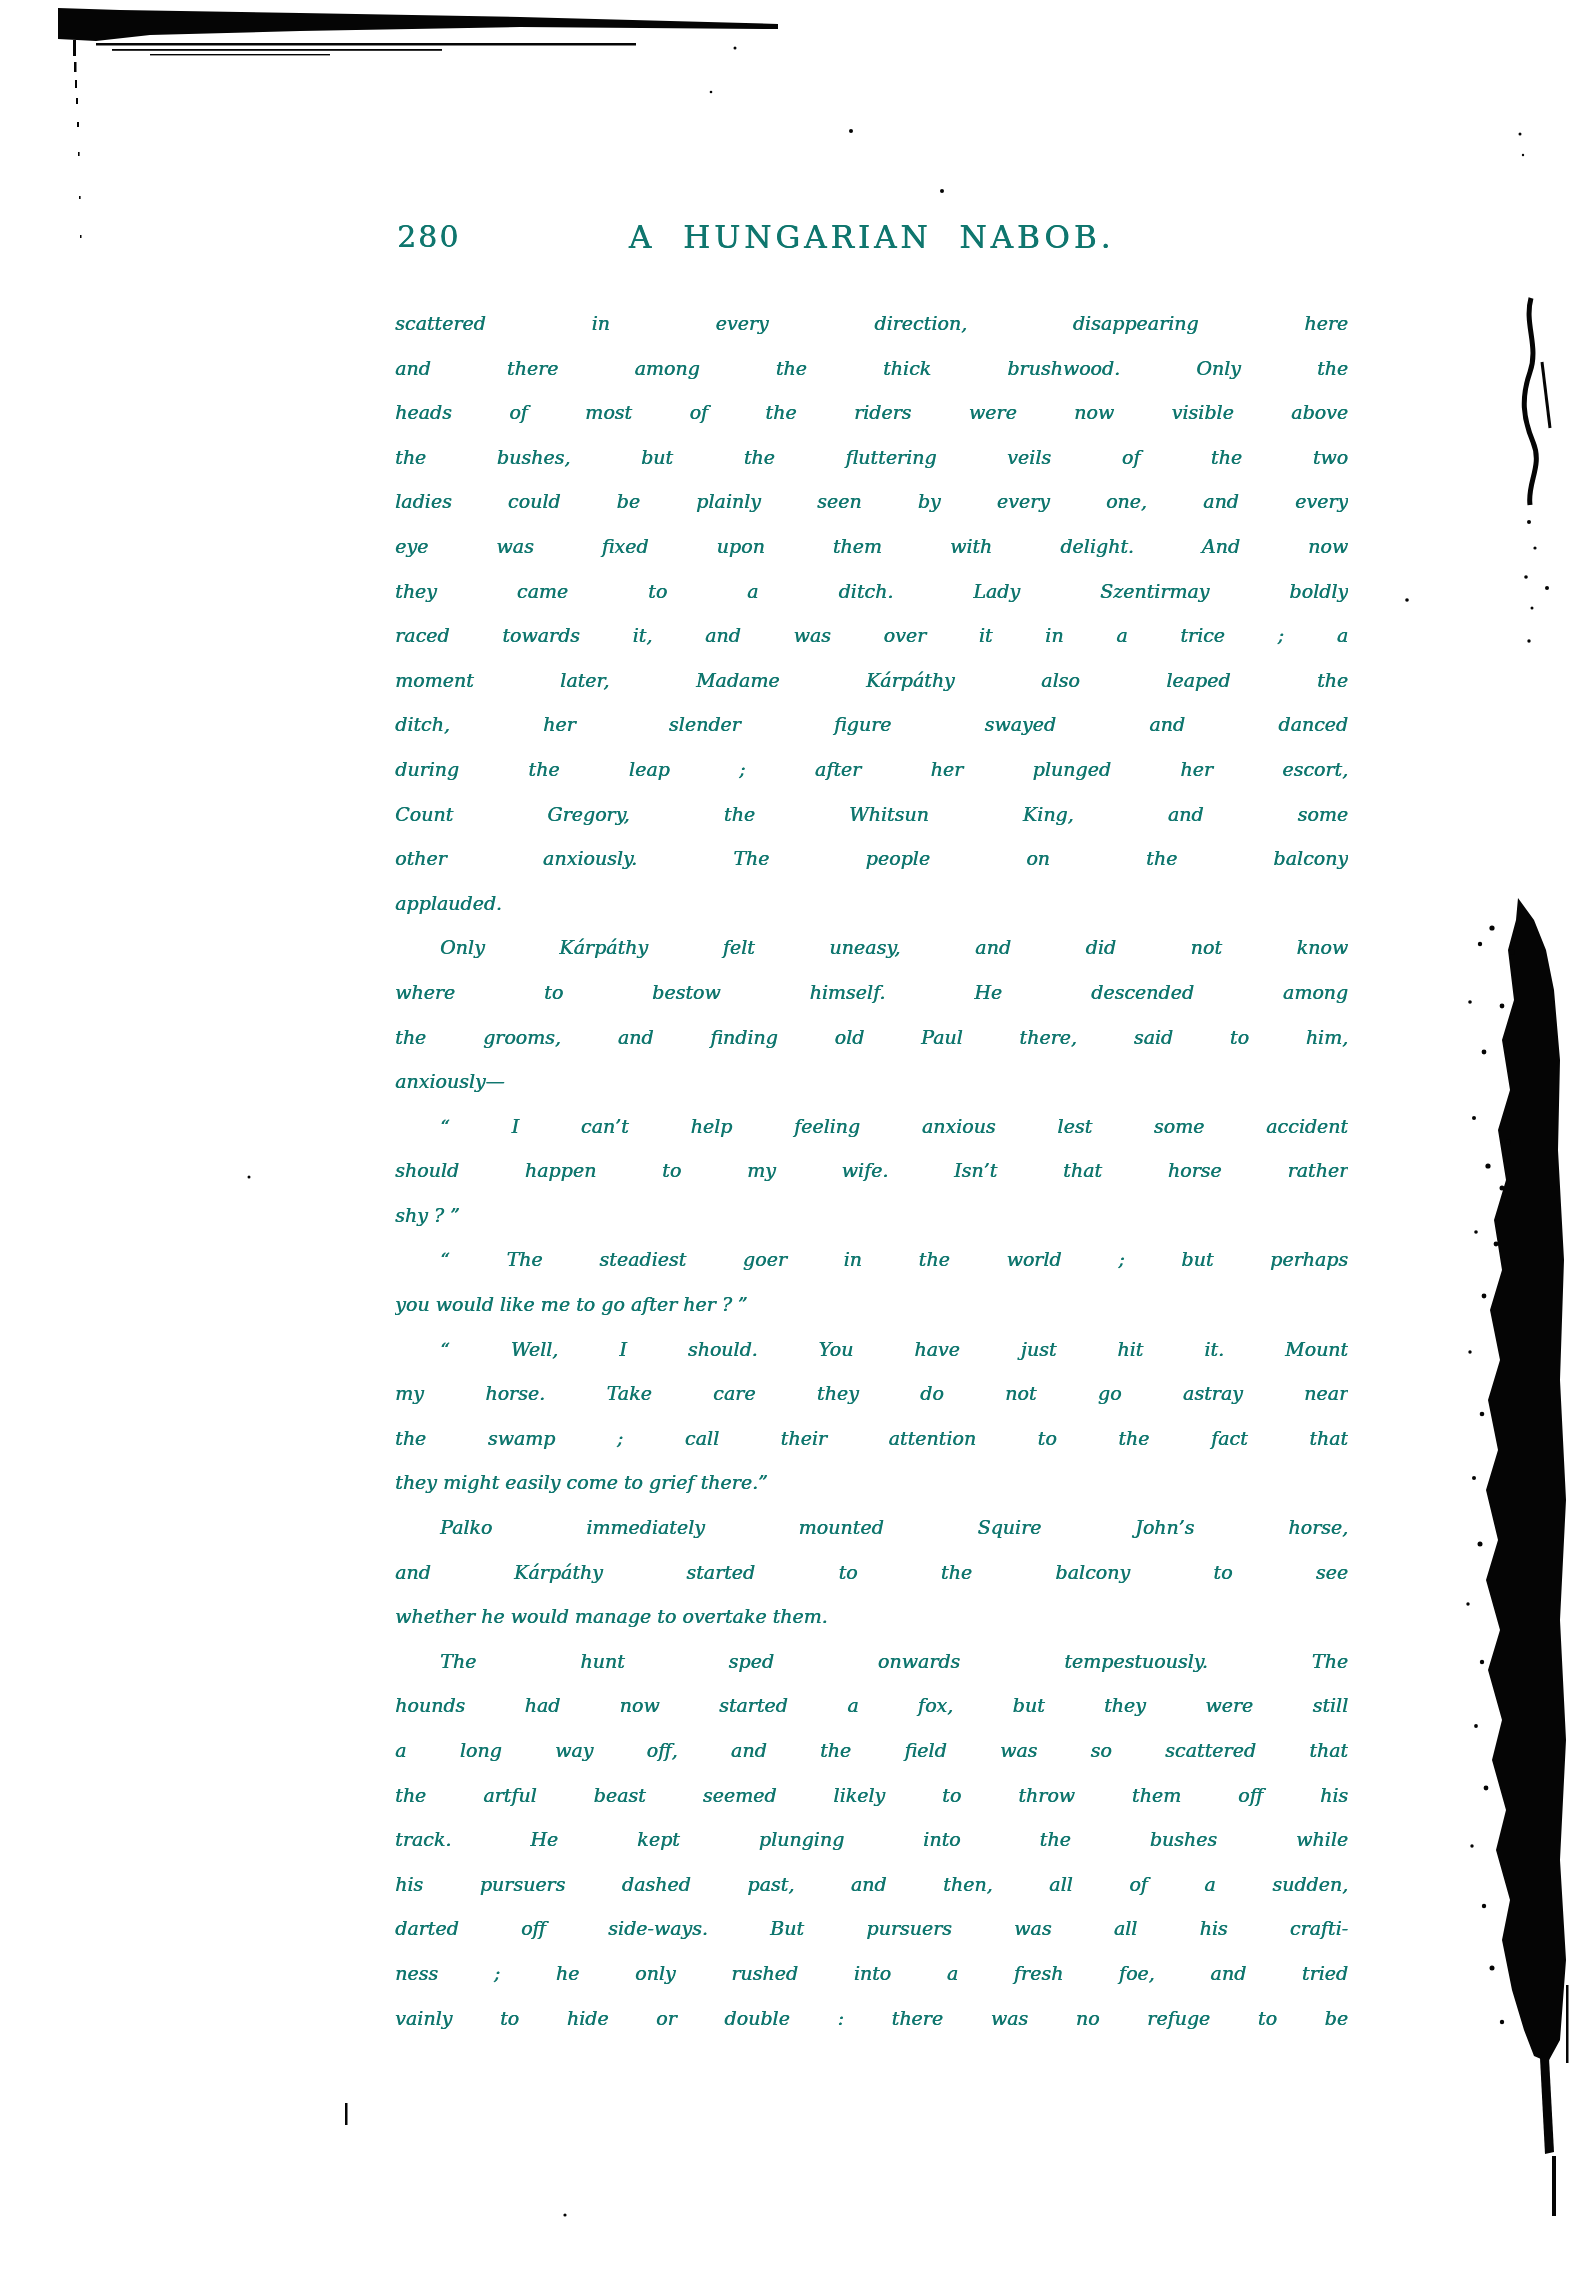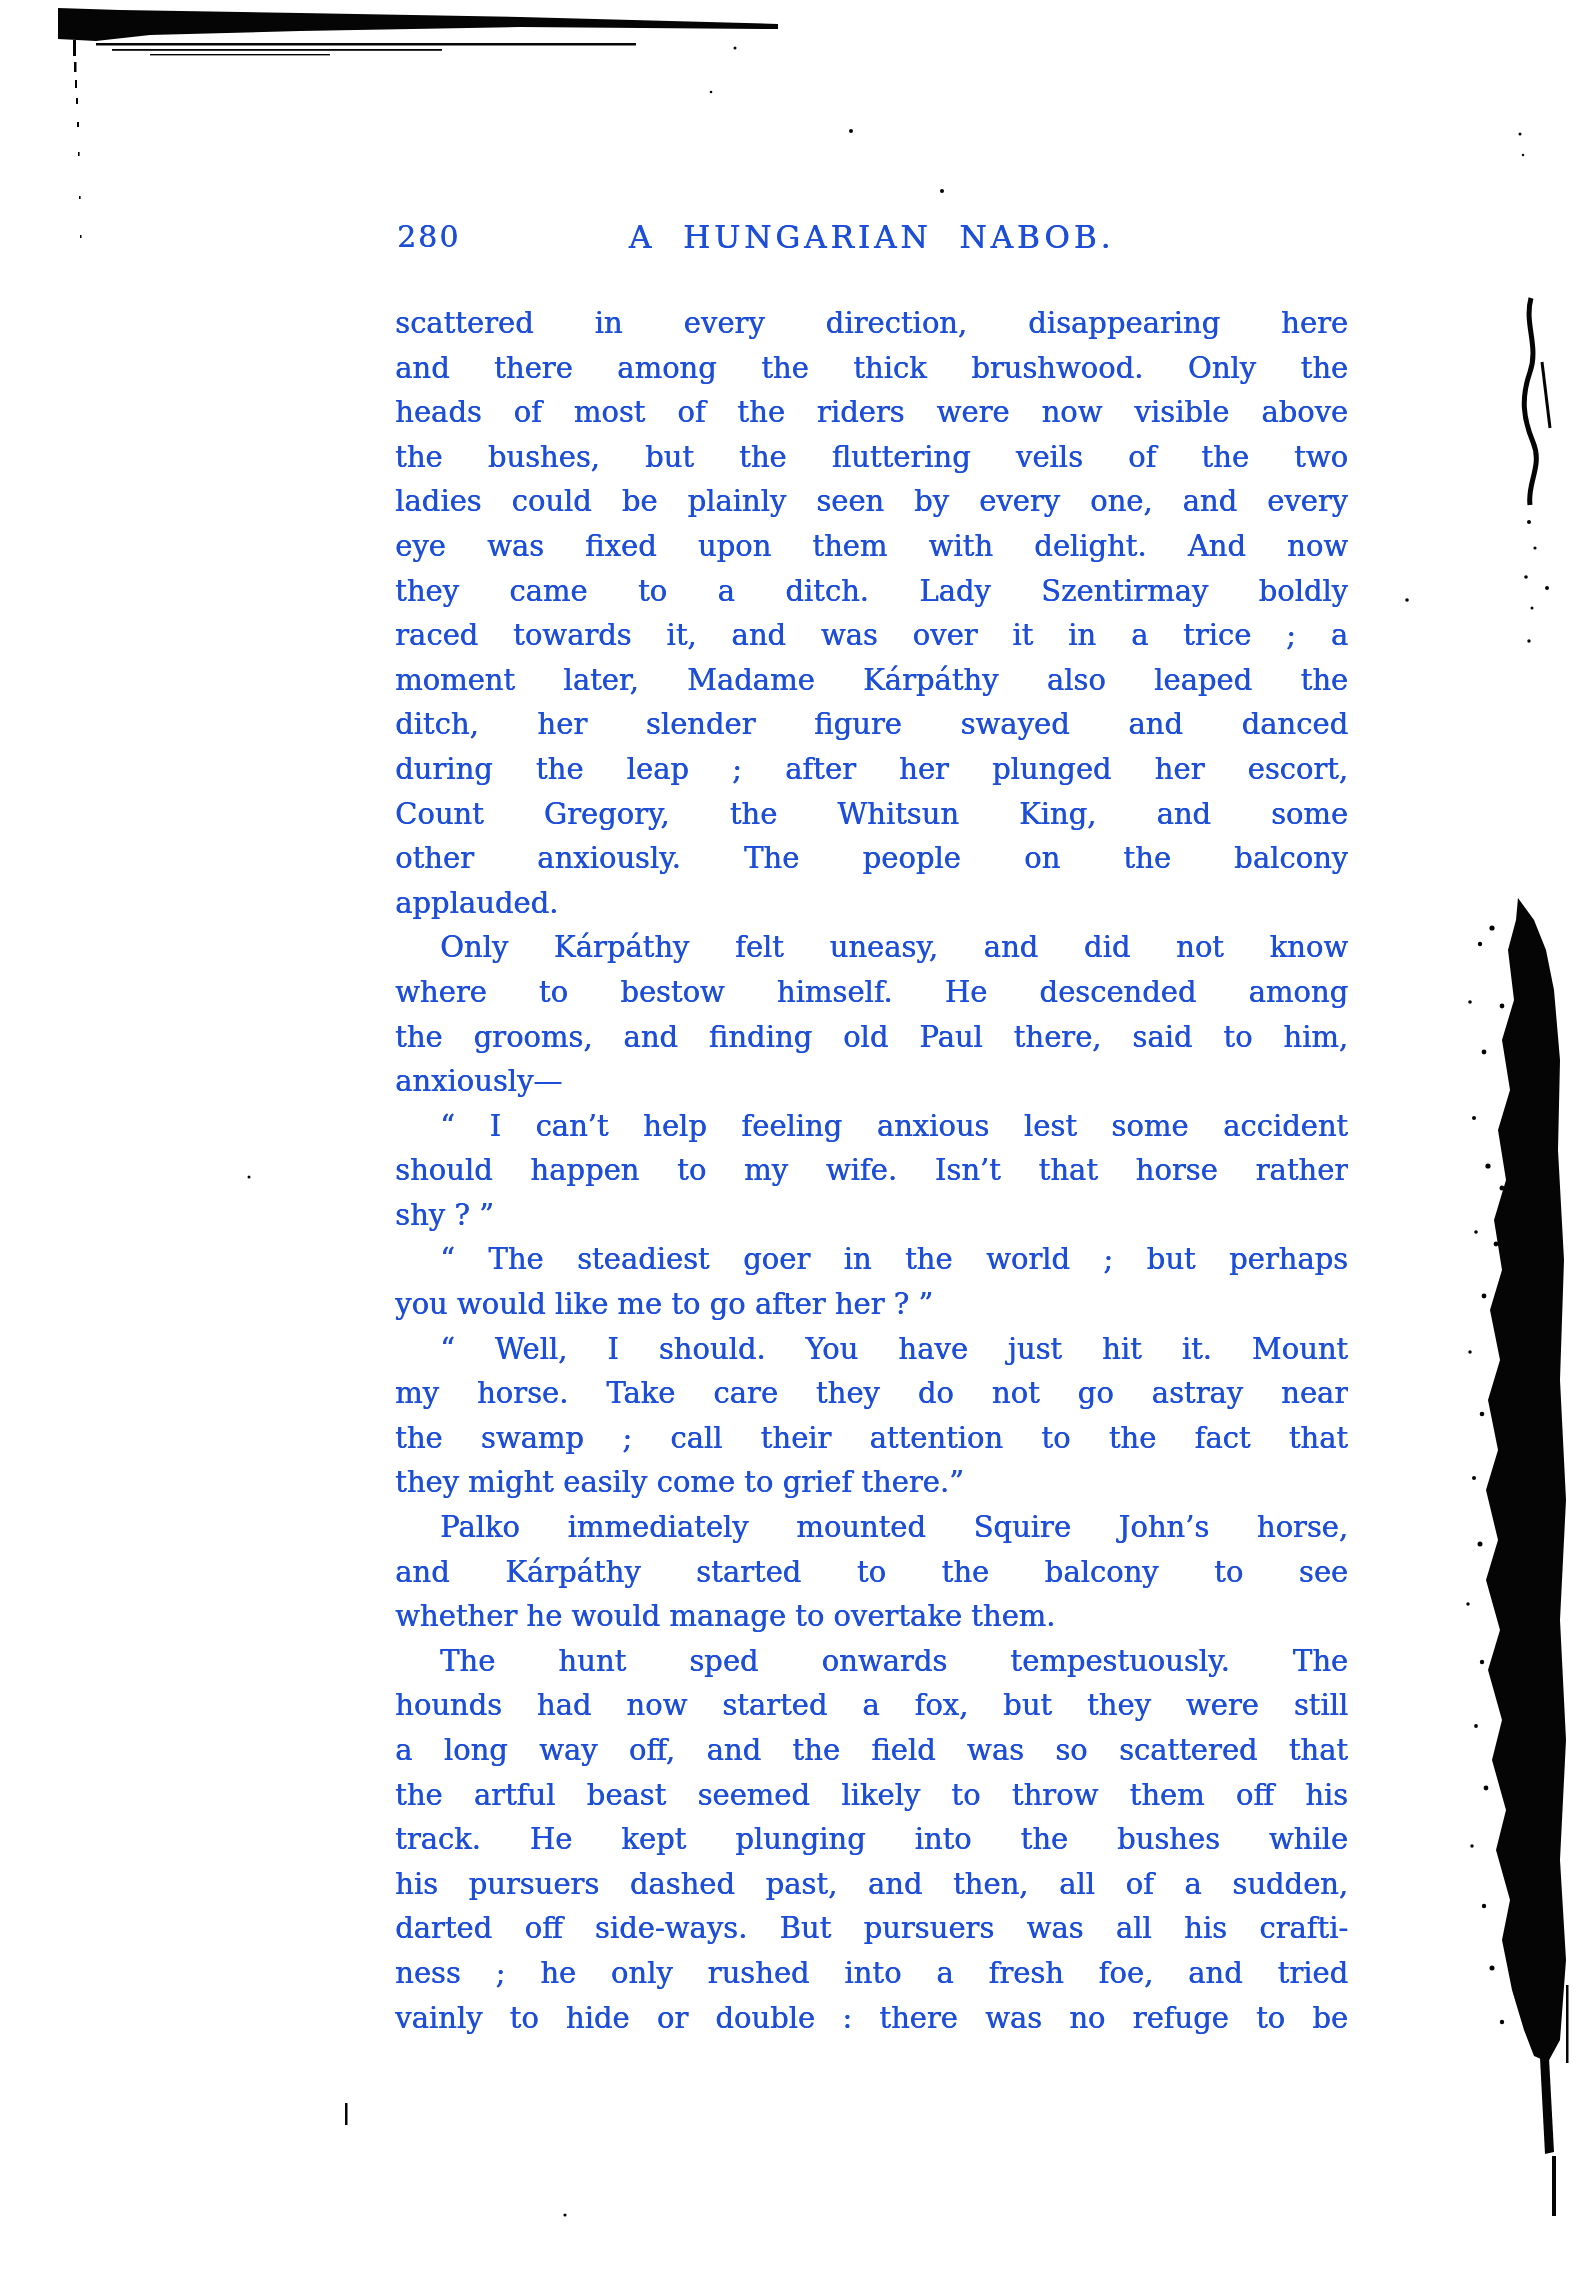--- a/index.html
+++ b/index.html
@@ -7,21 +7,21 @@
     padding: 0;
     background: #ffffff;
   }
   .page {
     position: relative;
     width: 1594px;
     height: 2288px;
     background: #ffffff;
     overflow: hidden;
     font-family: "DejaVu Serif", "Liberation Serif", serif;
-    color: #1d4ed8;
+    color: #0f766e;
   }
   .header {
     position: absolute;
     left: 395px;
     top: 213px;
     width: 953px;
     height: 48px;
   }
   .page-number {
     position: absolute;
@@ -46,25 +46,26 @@
   }
   .body-text {
     position: absolute;
     left: 395px;
     top: 301px;
     width: 953px;
   }
   .line {
     height: 44.6px;
     line-height: 44.6px;
-    font-size: 29px;
+    font-size: 19px;
     text-align: justify;
     text-align-last: justify;
     overflow: hidden;
     text-shadow: 0.5px 0 0 currentColor;
+    font-style: italic;
   }
   .line.para-end {
     text-align-last: left;
   }
   .line.indent {
     text-indent: 45px;
   }
   .artifacts {
     position: absolute;
     left: 0;

